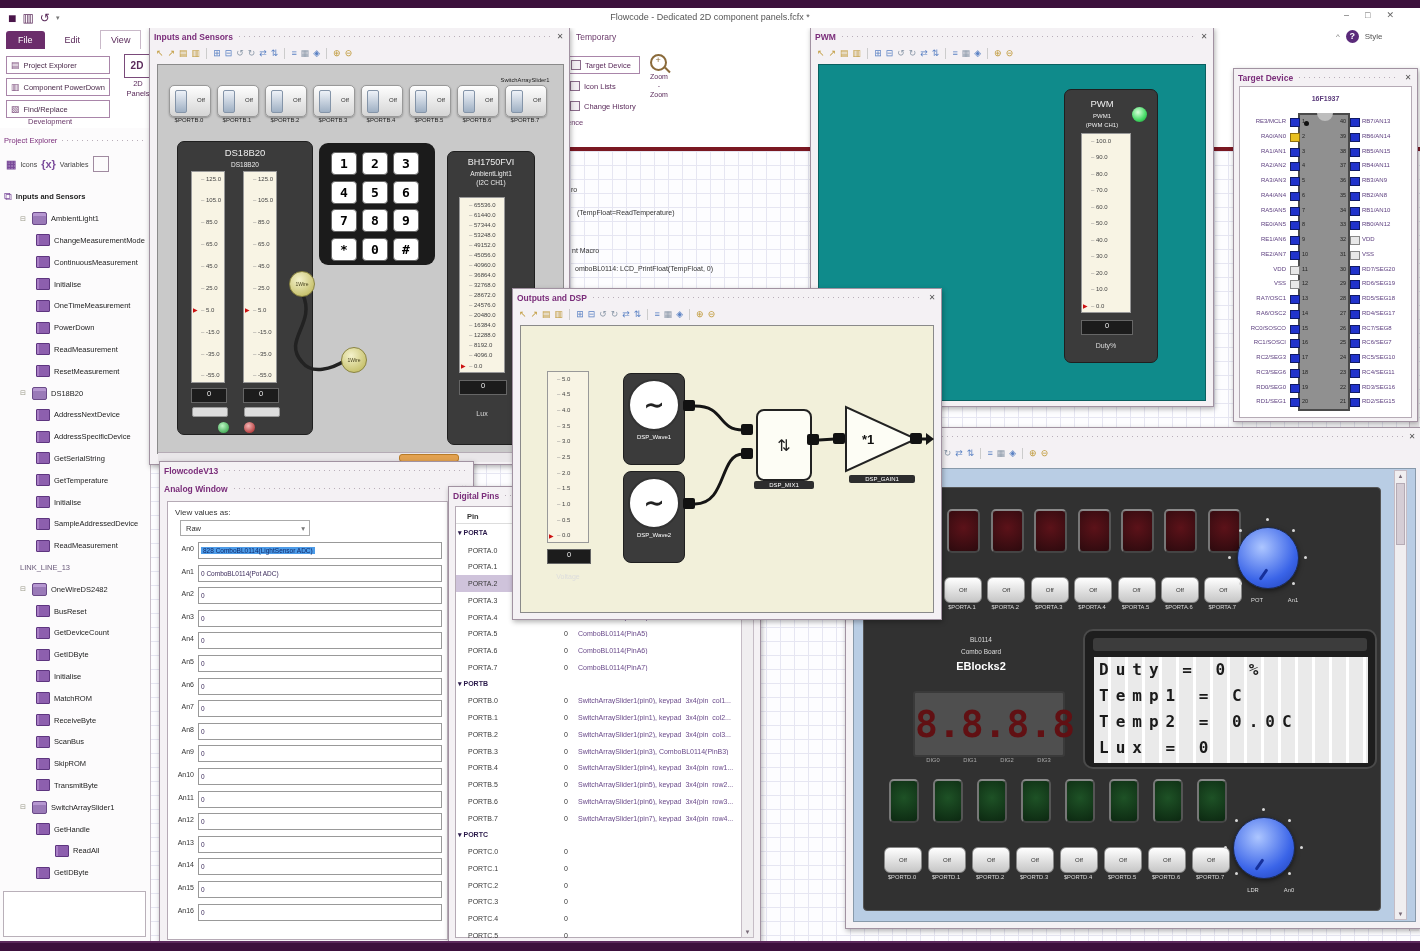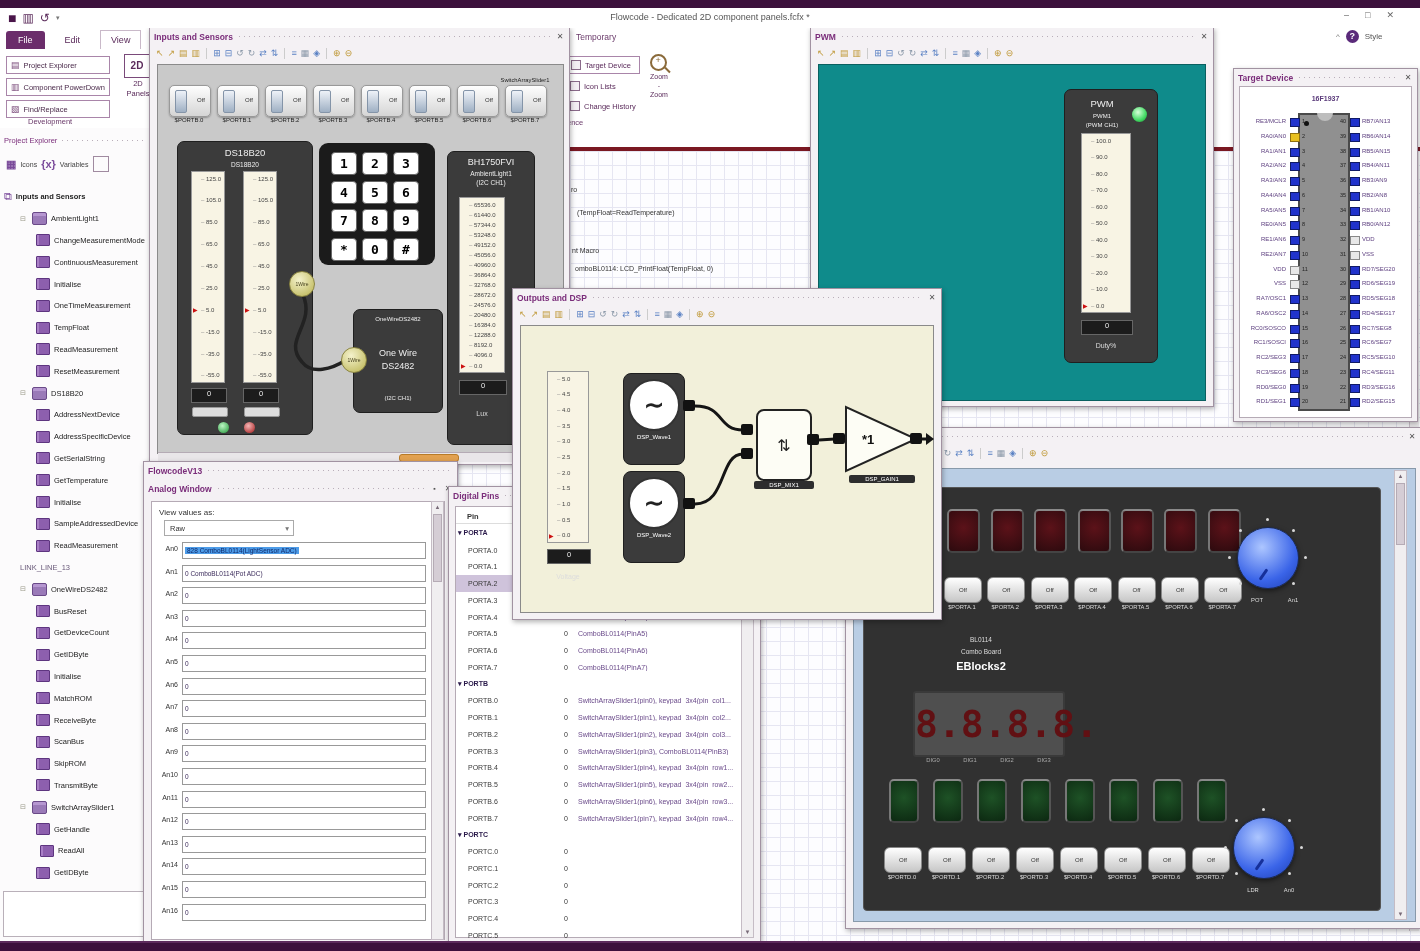--- a/index.html
+++ b/index.html
@@ -268,21 +268,21 @@
         <div class="trow" style="padding-left: 36px;">
           <span class="ic-mac"></span>
           <span>Initialise</span>
         </div>
         <div class="trow" style="padding-left: 36px;">
           <span class="ic-mac"></span>
           <span>OneTimeMeasurement</span>
         </div>
         <div class="trow" style="padding-left: 36px;">
           <span class="ic-mac"></span>
-          <span>TempFloat</span>
+          <span>PowerDown</span>
         </div>
         <div class="trow" style="padding-left: 36px;">
           <span class="ic-mac"></span>
           <span>ReadMeasurement</span>
         </div>
         <div class="trow" style="padding-left: 36px;">
           <span class="ic-mac"></span>
           <span>ResetMeasurement</span>
         </div>
         <div class="trow" style="padding-left: 20px;">
@@ -364,21 +364,21 @@
         </div>
         <div class="trow" style="padding-left: 20px;">
           <span class="texp">⊟</span>
           <span class="ic-grp"></span>
           <span>SwitchArraySlider1</span>
         </div>
         <div class="trow" style="padding-left: 36px;">
           <span class="ic-mac"></span>
           <span>GetHandle</span>
         </div>
-        <div class="trow" style="padding-left: 40px;">
+        <div class="trow" style="padding-left: 20px; margin-left: 35px;">
           <span class="ic-mac"></span>
           <span>ReadAll</span>
         </div>
         <div class="trow" style="padding-left: 36px;">
           <span class="ic-mac"></span>
           <span>GetIDByte</span>
         </div>
       </div>
     <div id="exp-foot"></div>
   </div>
@@ -621,20 +621,29 @@
     <div class="abs" style="left:95px;top:208px;width:80px;text-align:center;font-size:6.5px;color:#ddd;">BL0114</div>
     <div class="abs" style="left:95px;top:220px;width:80px;text-align:center;font-size:6.5px;color:#ddd;">Combo Board</div>
     <div class="abs" style="left:95px;top:232px;width:80px;text-align:center;font-size:11px;font-weight:bold;color:#fff;">EBlocks2</div>
     <div class="abs" style="left:67px;top:263px;width:148px;height:62px;background:#4f4f4f;border:2px solid #3a3a3a;border-radius:3px;display:flex;align-items:center;justify-content:space-around;" id="seg7">
         <span class="segdig">8.</span>
         <span class="segdig">8.</span>
         <span class="segdig">8.</span>
         <span class="segdig">8.</span>
       </div>
     <div id="seg-labels"></div>
+    <div class="abs" style="left:237px;top:201px;width:294px;height:140px;background:#1e1e1e;border:2px solid #4a4a4a;border-radius:10px;box-sizing:border-box;">
+      <div style="position:absolute;left:8px;top:7px;width:274px;height:13px;background:#3c3c3c;border-radius:3px;"></div>
+      <div style="position:absolute;left:9px;top:26px;width:274px;height:106px;background:#ffffff;background-image:repeating-linear-gradient(90deg,#eaeaea 0 14px,#ffffff 14px 17px);" id="lcdscr">
+          <div class="lcdline" style="left: 5px; top: 3px;">Duty = 0 %</div>
+          <div class="lcdline" style="left: 5px; top: 29px;">Temp1 = C</div>
+          <div class="lcdline" style="left: 5px; top: 55px;">Temp2 = 0.0C</div>
+          <div class="lcdline" style="left: 5px; top: 81px;">Lux = 0</div>
+        </div>
+    </div>
     <div class="vsb" style="left:548px;top:42px;width:11px;height:448px;">
       <span class="sarrow" style="top:2px;">▲</span>
       <span class="sarrow" style="bottom:2px;">▼</span>
       <span class="thumb" style="top:12px;height:60px;"></span>
     </div>
   <div class="rled" style="left: 58px; top: 81px;"></div>
       <div class="offbtn" style="left: 54.5px; top: 149px;">Off</div>
       <div class="blab" style="left: 50.5px; top: 176px; width: 44px;">$PORTA.0</div>
       <div class="gled" style="left: 43px; top: 351px;"></div>
       <div class="offbtn" style="left: 38px; top: 419px;">Off</div>
@@ -814,26 +823,20 @@
         <div class="tick">
           <span class="tl">-55.0</span>
         </div>
       </div>
     <div class="gval" style="left:41px;top:360px;width:34px;height:13px;z-index:7;">0</div>
     <div class="gval" style="left:93px;top:360px;width:34px;height:13px;z-index:7;">0</div>
 
     <div class="abs" style="left:169px;top:115px;width:116px;height:122px;background:#1b1b1b;border-radius:9px;"></div>
     <div id="keypad-keys"></div>
 
-    <div class="dkblk" style="left:203px;top:281px;width:88px;height:102px;">
-      <div class="ctext" style="left:0;top:6px;width:88px;font-size:6px;">OneWireDS2482</div>
-      <div class="ctext" style="left:0;top:38px;width:88px;font-size:9px;">One Wire</div>
-      <div class="ctext" style="left:0;top:51px;width:88px;font-size:9px;">DS2482</div>
-      <div class="ctext" style="left:0;top:85px;width:88px;font-size:6px;">(I2C CH1)</div>
-    </div>
     <svg width="419" height="436" style="left:0;top:0;z-index:7;">
       <path d="M153,267 C166,296 132,312 152,334 C162,347 182,341 196,332" stroke="#222" stroke-width="3.5" fill="none"></path>
     </svg>
     <div class="node" style="left:139px;top:243px;z-index:8;">1Wire</div>
     <div class="node" style="left:191px;top:319px;z-index:8;">1Wire</div>
 
     <div class="dkblk" style="left:297px;top:123px;width:86px;height:292px;">
       <div class="ctext" style="left:0;top:5px;width:86px;font-size:9px;">BH1750FVI</div>
       <div class="ctext" style="left:0;top:18px;width:86px;font-size:6.5px;">AmbientLight1</div>
       <div class="ctext" style="left:0;top:27px;width:86px;font-size:6.5px;">(I2C CH1)</div>
@@ -945,21 +948,21 @@
       <div class="kkey" style="left: 212px; top: 152.5px;">5</div>
       <div class="kkey" style="left: 243px; top: 152.5px;">6</div>
       <div class="kkey" style="left: 181px; top: 181px;">7</div>
       <div class="kkey" style="left: 212px; top: 181px;">8</div>
       <div class="kkey" style="left: 243px; top: 181px;">9</div>
       <div class="kkey" style="left: 181px; top: 209.5px;">*</div>
       <div class="kkey" style="left: 212px; top: 209.5px;">0</div>
       <div class="kkey" style="left: 243px; top: 209.5px;">#</div>
     </div>
 
-  <div class="win" id="win-flow" style="left:143px;top:461px;width:313px;height:483px;z-index:7;">
+  <div class="win" id="win-flow" style="left:159px;top:461px;width:313px;height:483px;z-index:7;">
     <div class="tbar">
       <span class="ttl">FlowcodeV13</span>
         <span class="dots"></span>
     </div>
     <div class="tbar" style="top:20px;">
       <span class="ttl">Analog Window</span>
         <span class="dots"></span>
       <span class="wbtn">▪</span>
       <span class="wclose">✕</span>
     </div>

